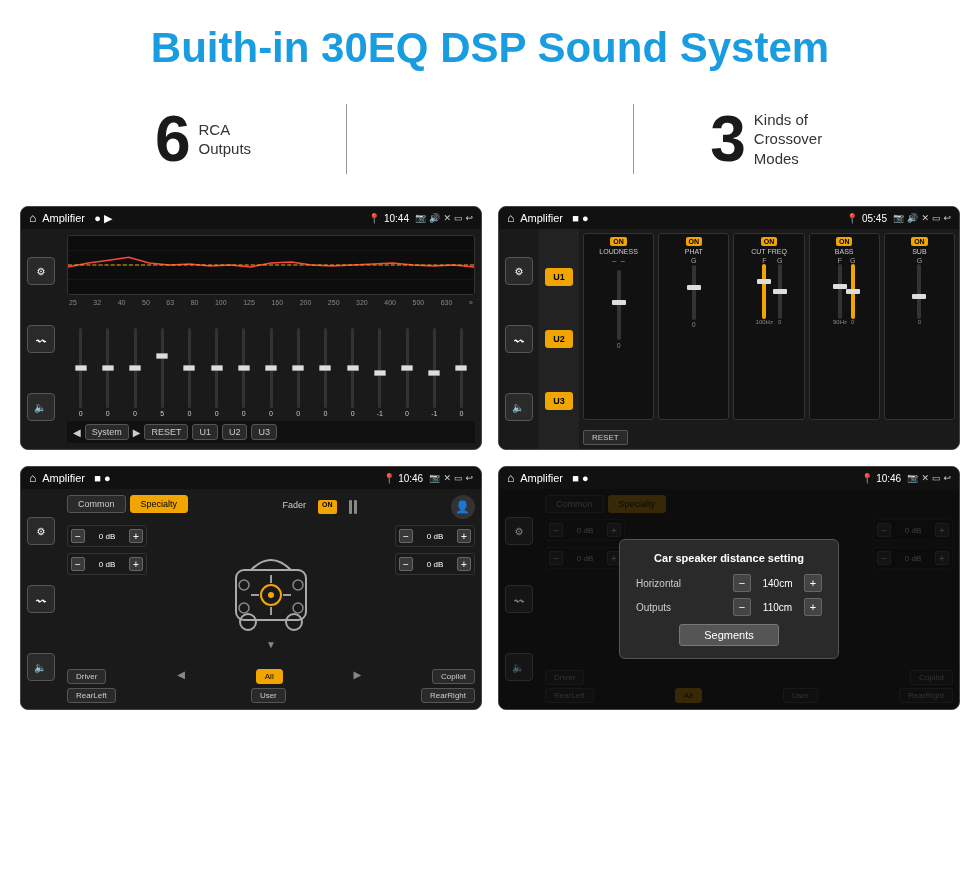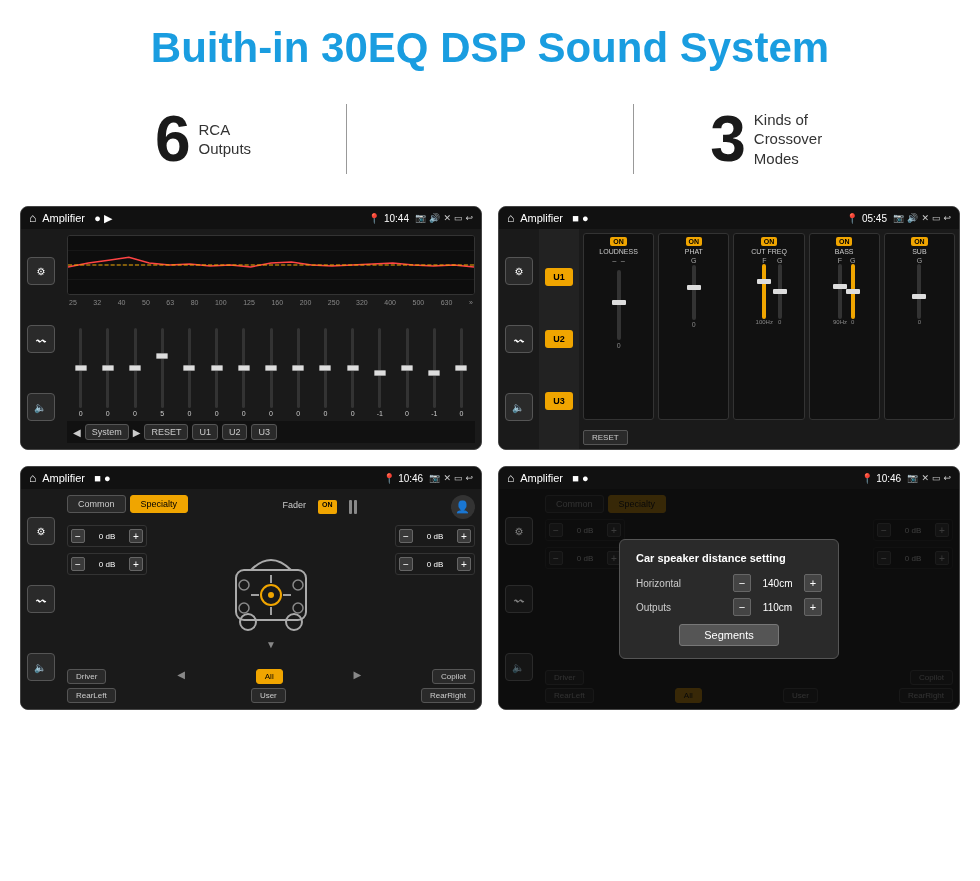--- a/index.html
+++ b/index.html
@@ -454,21 +454,21 @@
       background: #2a2a2a;
       border: 1px solid #555;
       border-radius: 6px;
       padding: 12px 16px;
       width: 220px;
     }
     .dialog-title {
       color: #fff;
       font-size: 11px;
       font-weight: bold;
-      text-align: left;
+      text-align: center;
       margin-bottom: 10px;
     }
     .dialog-row {
       display: flex;
       align-items: center;
       justify-content: space-between;
       margin-bottom: 6px;
     }
     .dialog-row-label {
       color: #ccc;

